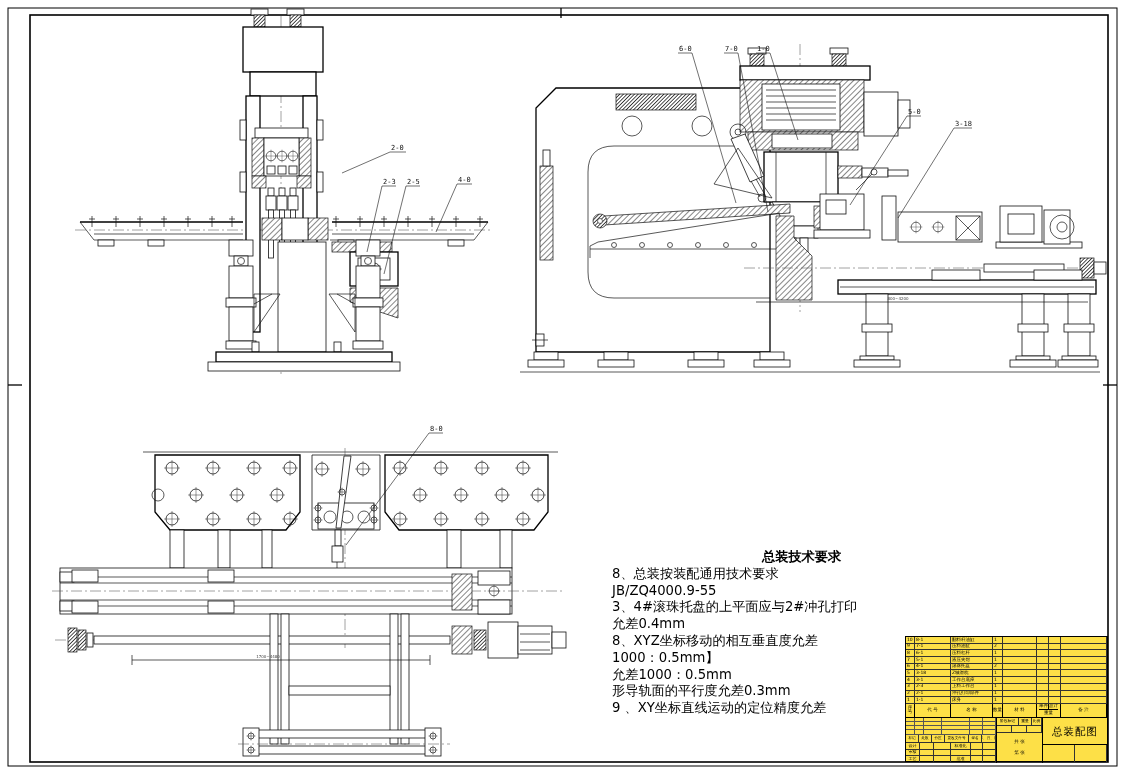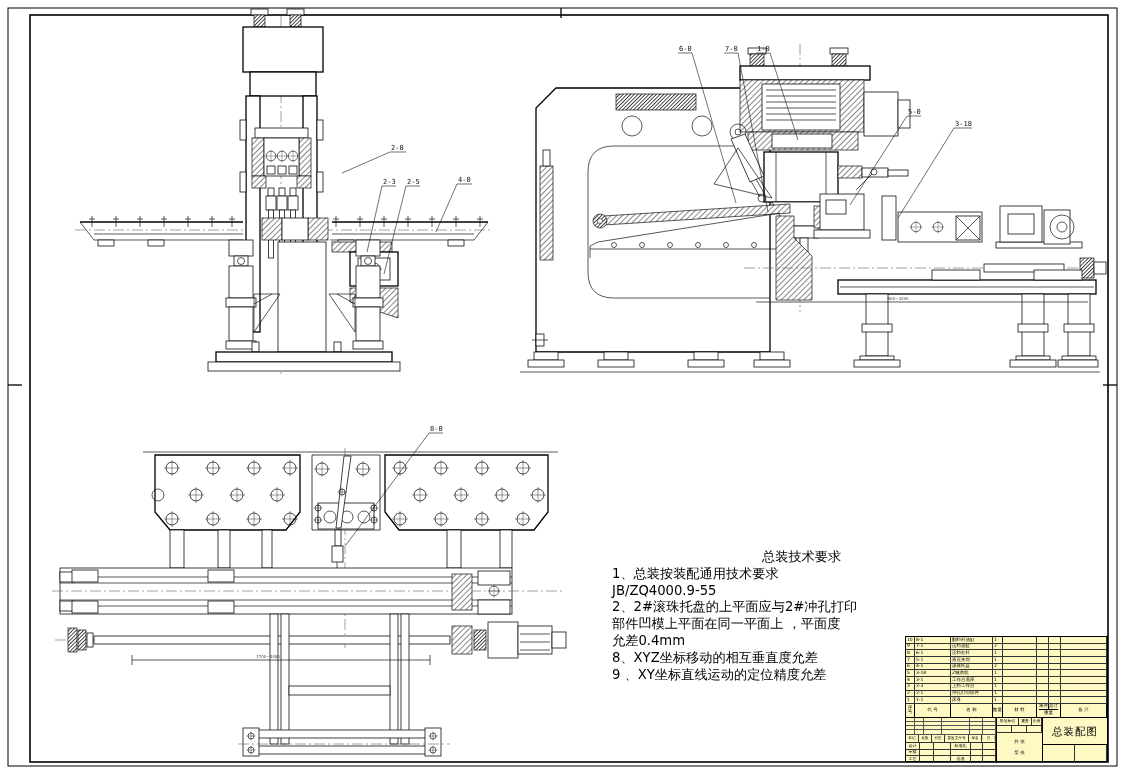--- a/index.html
+++ b/index.html
@@ -4,23 +4,23 @@
 <style>
   html,body{margin:0;padding:0;background:#e8e8e8;}
   #sheet{position:relative;width:1123px;height:771px;background:#ffffff;overflow:hidden;
          font-family:"DejaVu Sans",sans-serif;color:#111;}
   svg text{user-select:none;}
   .co{font:7px "DejaVu Sans Mono",monospace;fill:#111;}
   .dim{font:4px "DejaVu Sans",sans-serif;fill:#444;}
   
   #tech{position:absolute;left:612px;top:549px;width:330px;font-size:13.2px;line-height:16.8px;
         color:#000;letter-spacing:0px;}
-  #tech .tt{padding-left:150px;}
+  #tech .tt{padding-left:150px;font-weight:bold;}
   
-  #tblock{position:absolute;left:905px;top:636px;width:203px;height:126px;background:#fef9c3;
+  #tblock{position:absolute;left:905px;top:636px;width:203px;height:126px;background:#fde047;
           border:1px solid #000;box-sizing:border-box;font-size:4.5px;line-height:1;color:#000;}
   .prow{display:grid;grid-template-columns:9px 36px 42px 10px 34px 12px 12px 1fr;height:6.7px;}
   .prow>div{border-right:0.5px solid #333;border-bottom:0.5px solid #333;display:flex;
             align-items:center;padding-left:1px;overflow:hidden;white-space:nowrap;}
   .phead{display:grid;grid-template-columns:9px 36px 42px 10px 34px 24px 1fr;height:14px;}
   .phead>div{border-right:0.5px solid #000;border-bottom:0.5px solid #000;display:flex;
              align-items:center;justify-content:center;text-align:center;overflow:hidden;}
   .wsub{display:flex;flex-direction:column;align-items:stretch;padding:0!important;}
   .wsub .wtop{display:flex;flex:1;}
   .wsub .wtop span{flex:1;border-right:0.5px solid #000;border-bottom:0.5px solid #000;
@@ -458,26 +458,28 @@
 
     <g>
       <text class="co" x="430" y="431">8-0</text>
       <path class="ld" d="M443,433 L429,433 L346,545"></path>
     </g>
   </g>
 </svg>
 
   <div id="tech">
     <div class="tt">总装技术要求</div>
-    <div>1、总装按装配通用技术要求</div>
+    <div>8、总装按装配通用技术要求</div>
     <div>JB/ZQ4000.9-55</div>
-    <div>2、2#滚珠托盘的上平面应与2#冲孔打印</div>
-    <div>部件凹模上平面在同一平面上 ，平面度</div>
+    <div>3、4#滚珠托盘的上平面应与2#冲孔打印</div>
     <div>允差0.4mm</div>
     <div>8、XYZ坐标移动的相互垂直度允差</div>
+    <div>1000：0.5mm】</div>
+    <div>允差1000：0.5mm</div>
+    <div>形导轨面的平行度允差0.3mm</div>
     <div>9 、XY坐标直线运动的定位精度允差</div>
   </div>
 
   <div id="tblock">
 
     <div>
       <div class="prow">
         <div>10</div>
           <div>8-1</div>
           <div>翻料杆油缸</div>

